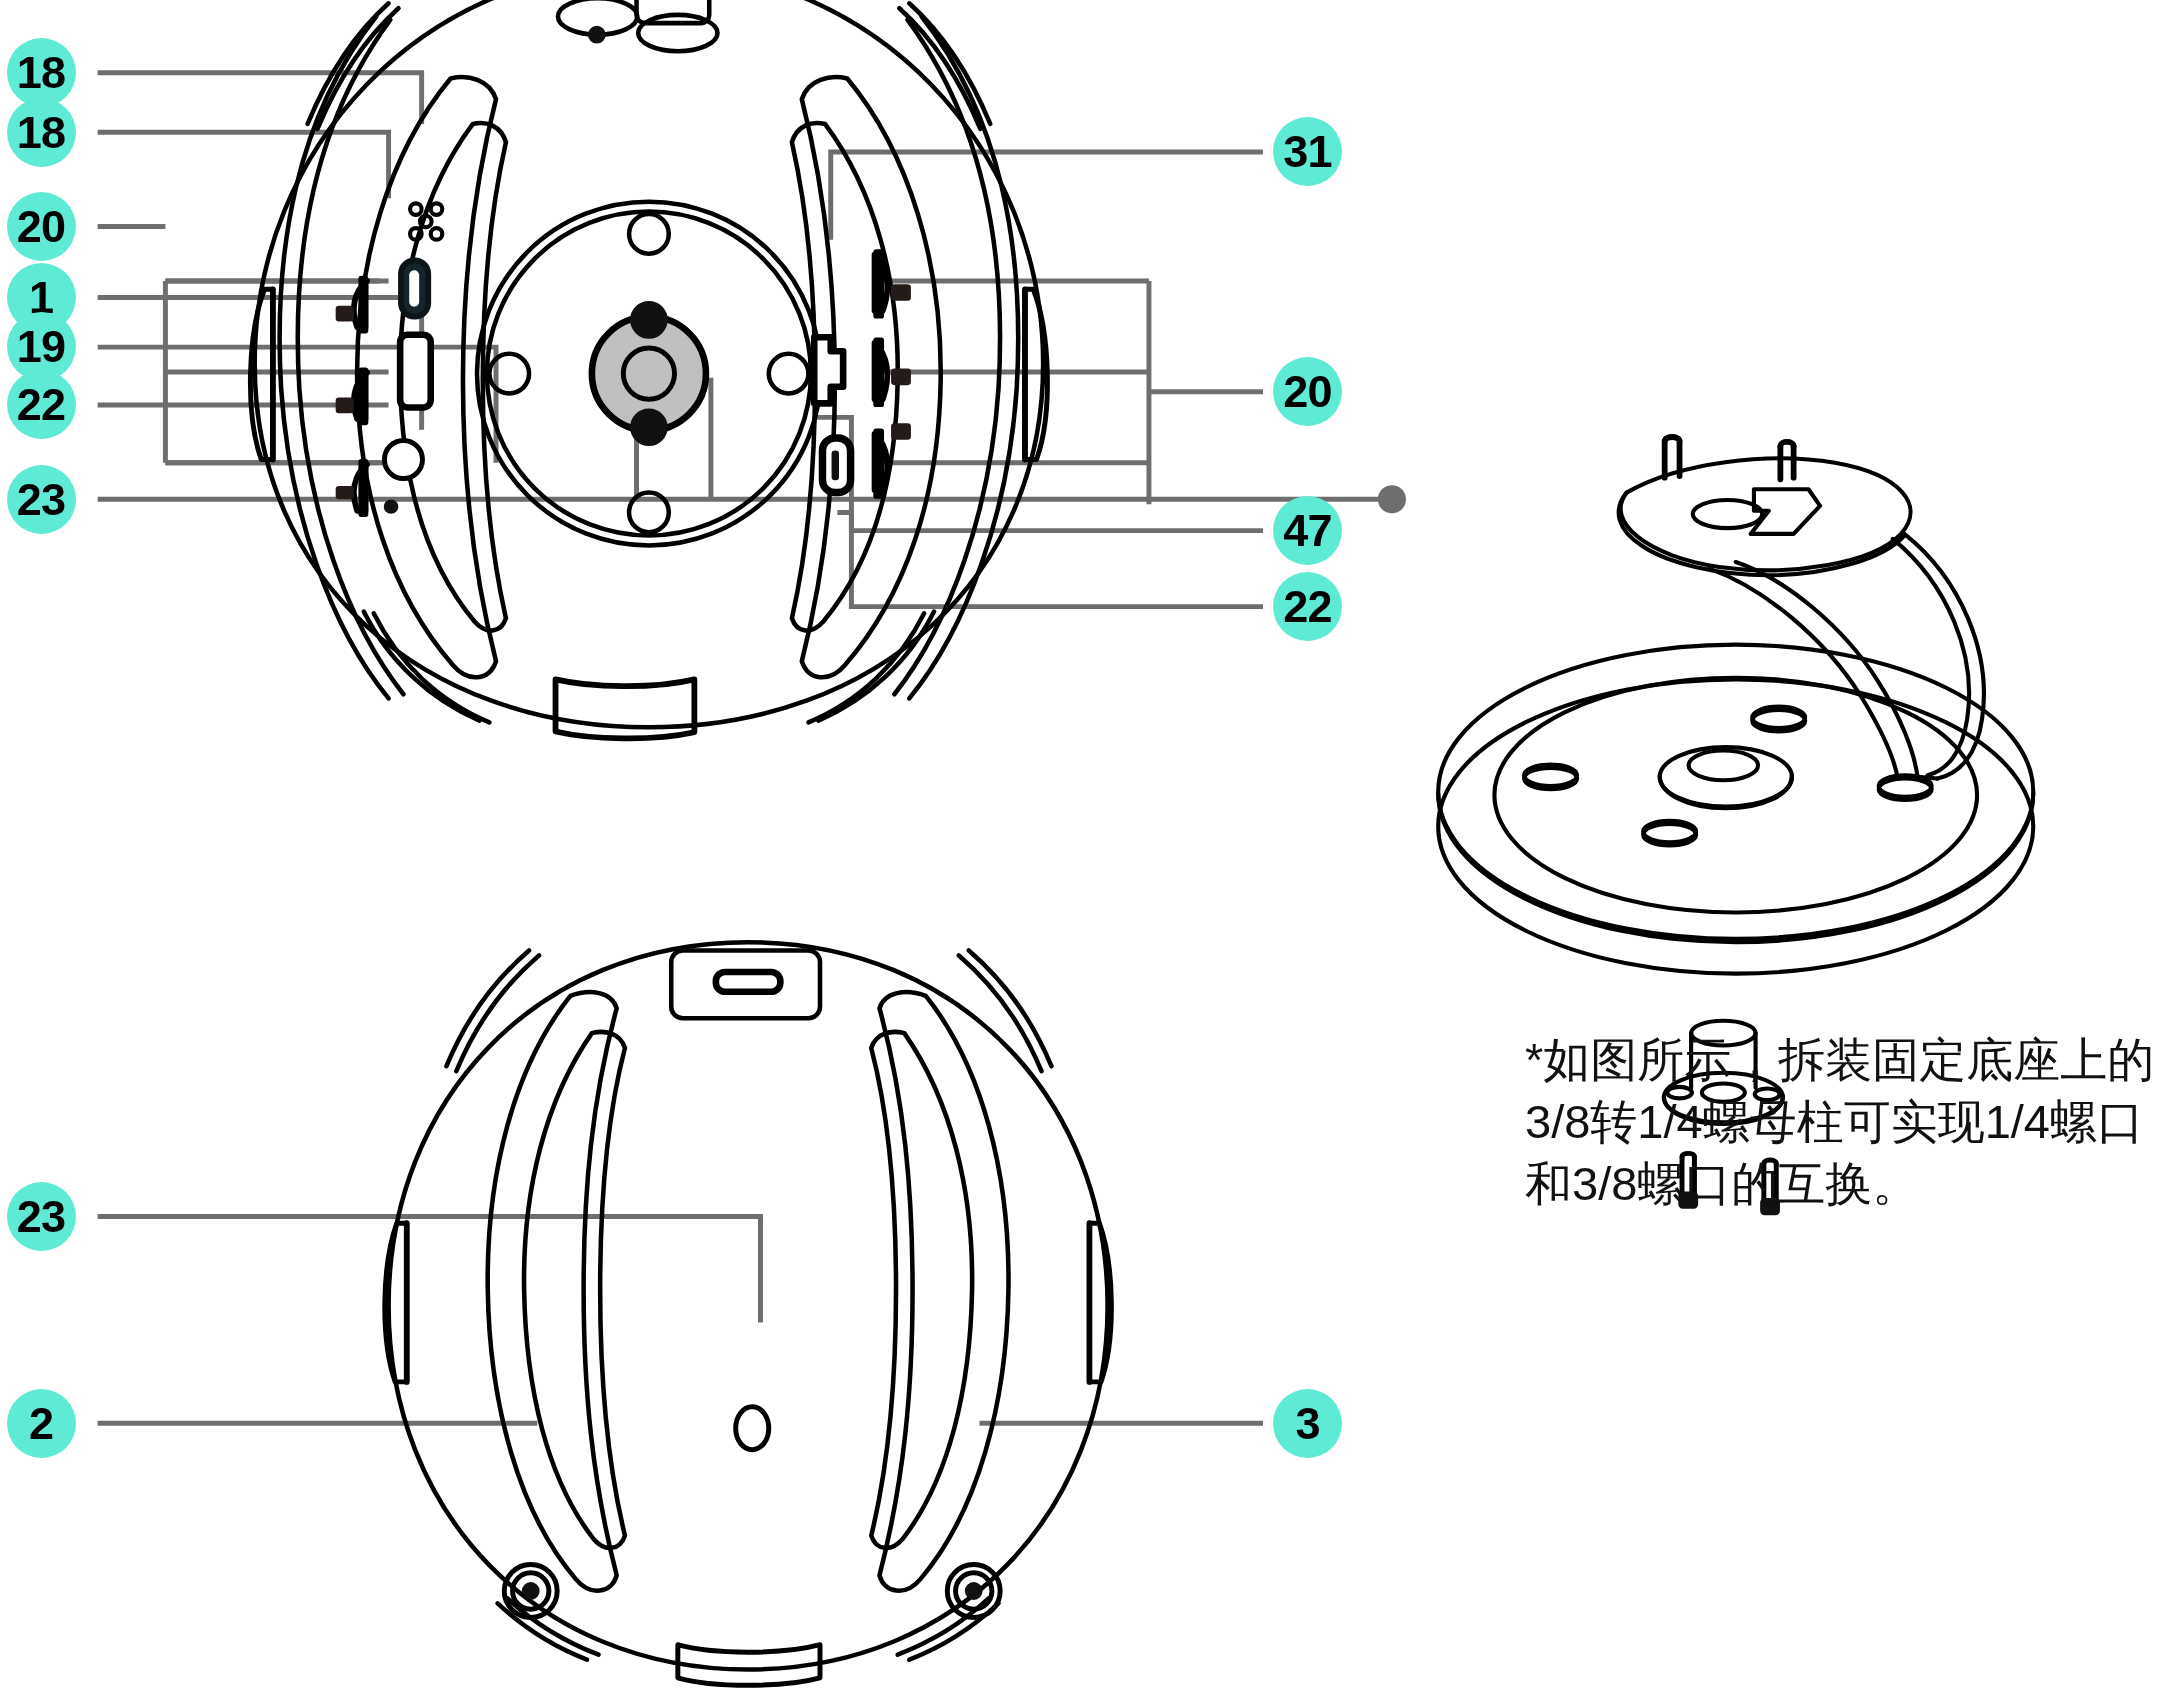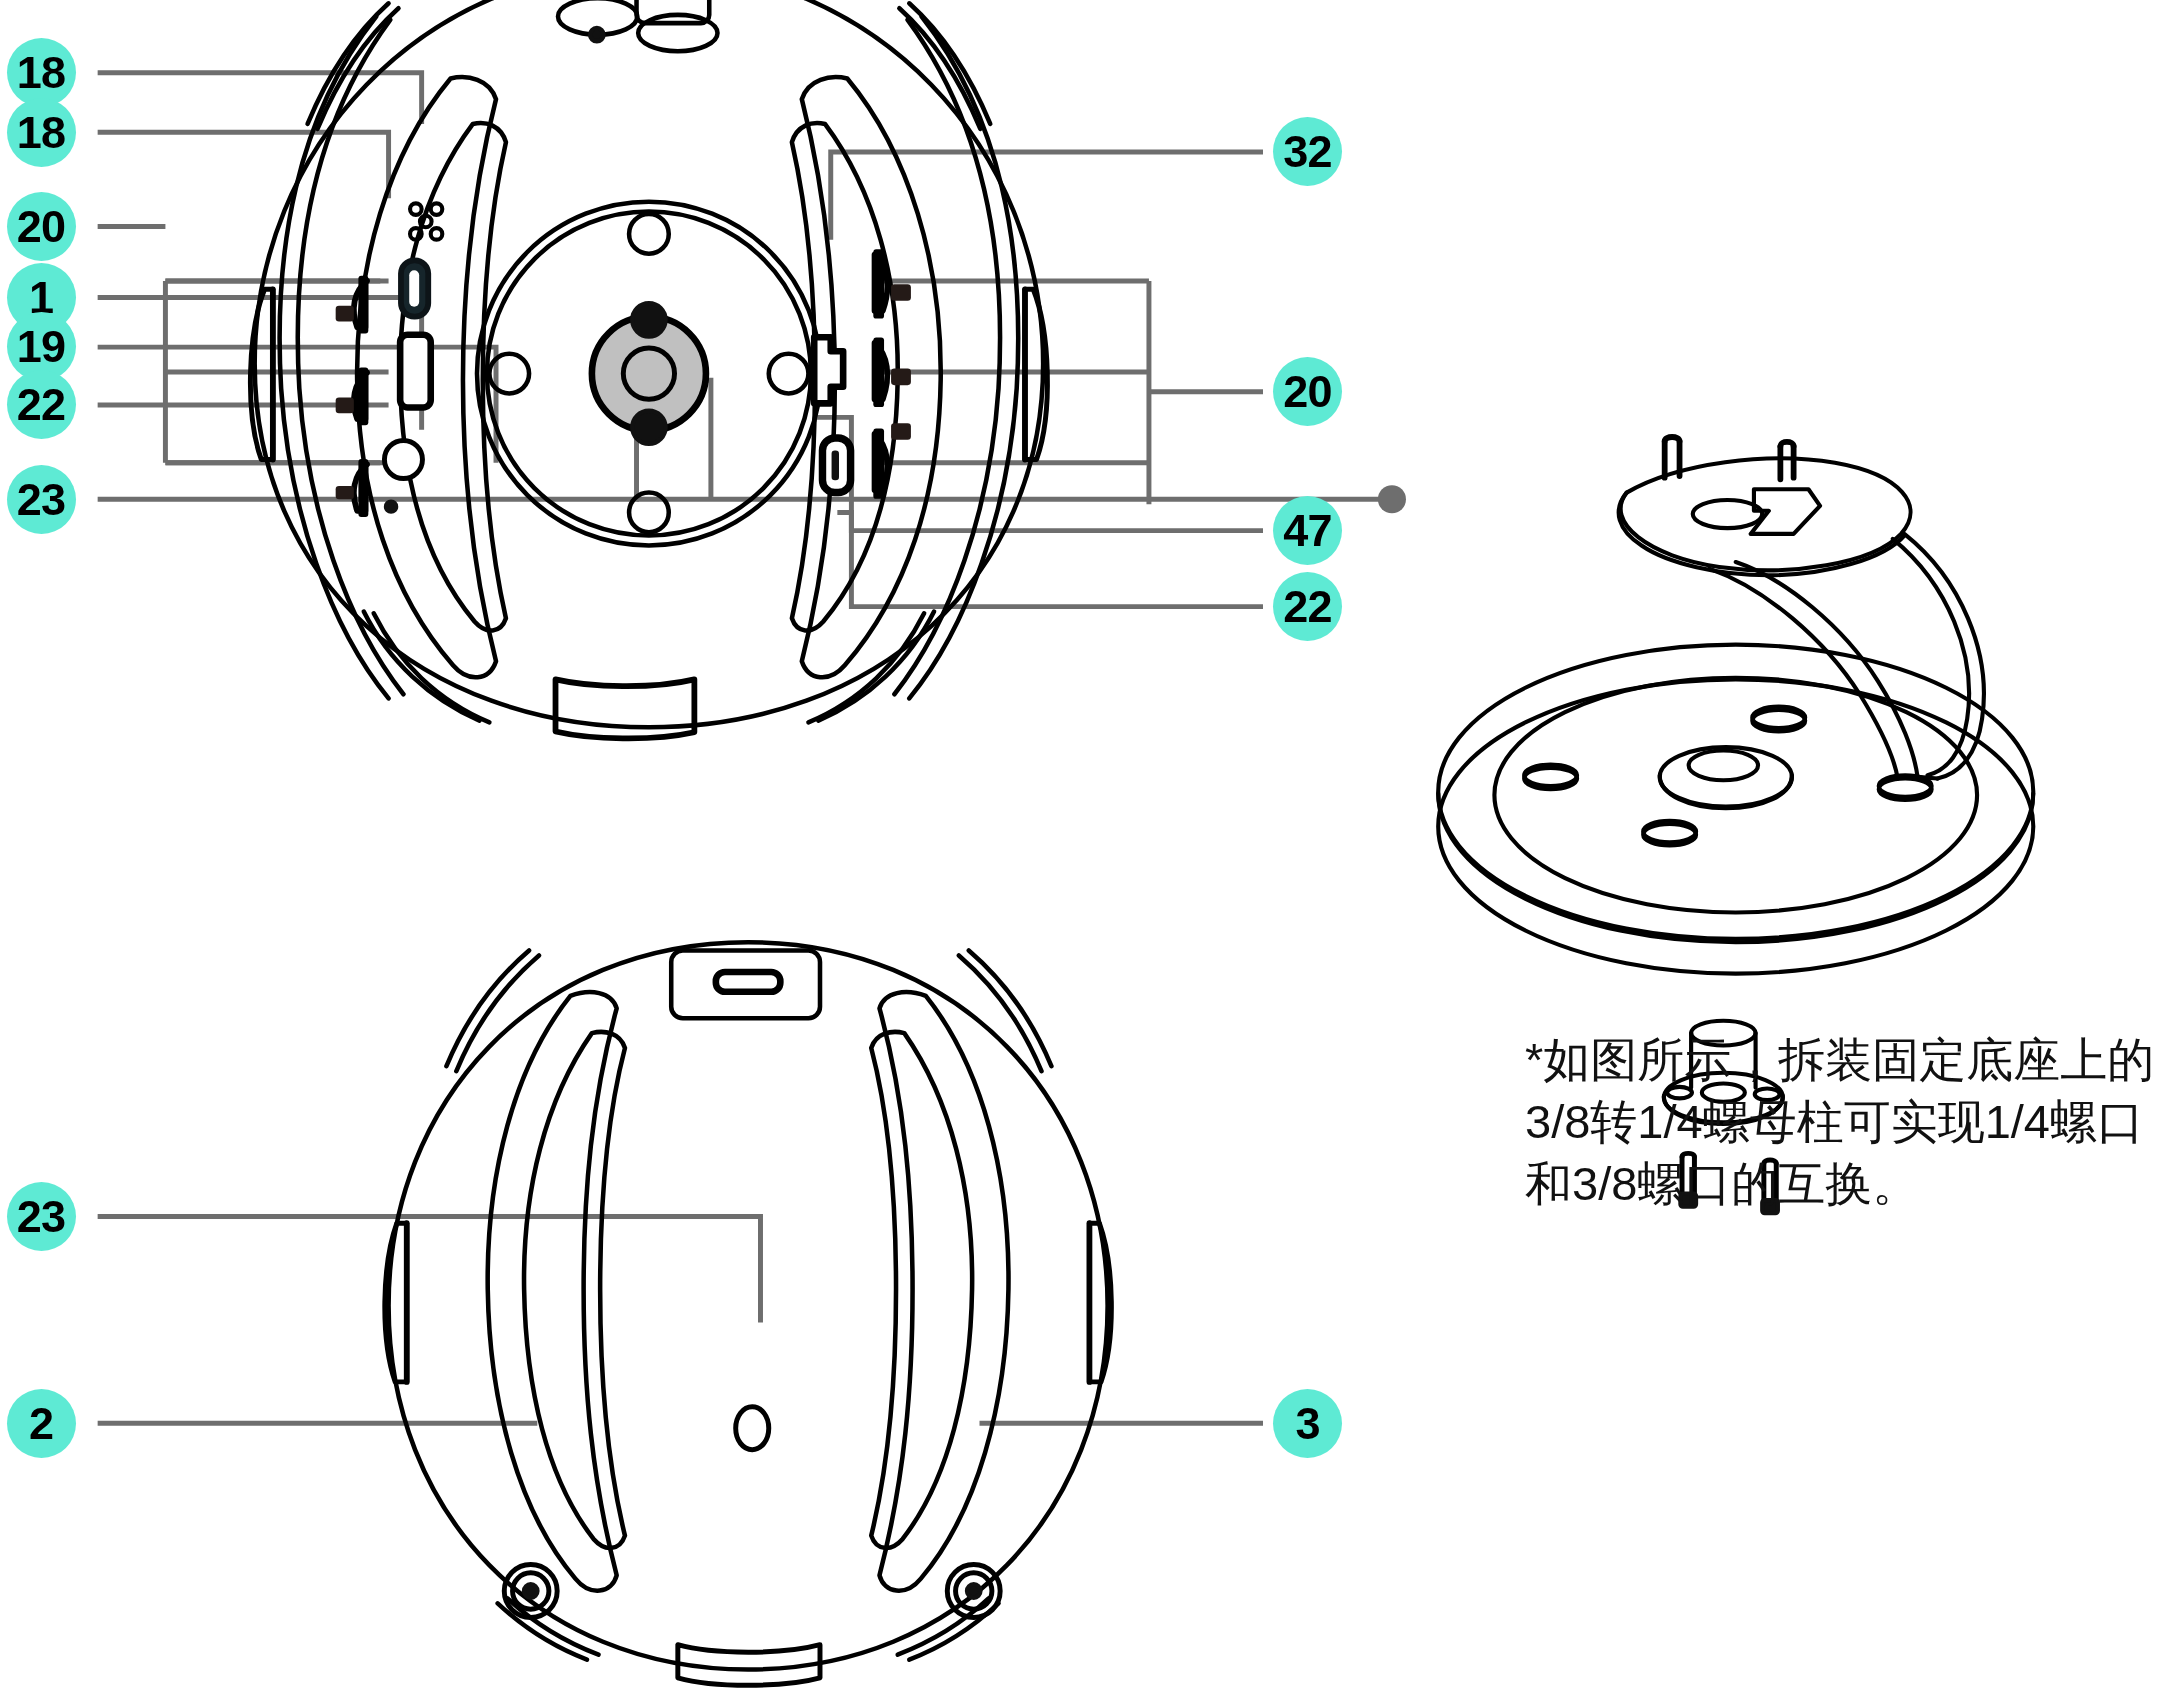--- a/index.html
+++ b/index.html
@@ -378,21 +378,21 @@
   </svg>
 
   <div class="badge" style="left:6.6px;  top:38px;">18</div>
   <div class="badge" style="left:6.6px;  top:98px;">18</div>
   <div class="badge" style="left:6.6px;  top:192px;">20</div>
   <div class="badge" style="left:6.6px;  top:263px;">1</div>
   <div class="badge" style="left:6.6px;  top:312px;">19</div>
   <div class="badge" style="left:6.6px;  top:370px;">22</div>
   <div class="badge" style="left:6.6px;  top:465px;">23</div>
 
-  <div class="badge" style="left:1273px; top:117px;">32</div>
+  <div class="badge" style="left:1273px; top:117px;">31</div>
   <div class="badge" style="left:1273px; top:357px;">20</div>
   <div class="badge" style="left:1273px; top:496px;">47</div>
   <div class="badge" style="left:1273px; top:572px;">22</div>
 
   <div class="badge" style="left:6.6px;    top:1182px;">23</div>
   <div class="badge" style="left:6.6px;    top:1389px;">2</div>
   <div class="badge" style="left:1273px; top:1389px;">3</div>
 
   <div class="note">*如图所示，拆装固定底座上的3/8转1/4螺母柱可实现1/4螺口和3/8螺口的互换。</div>
 

